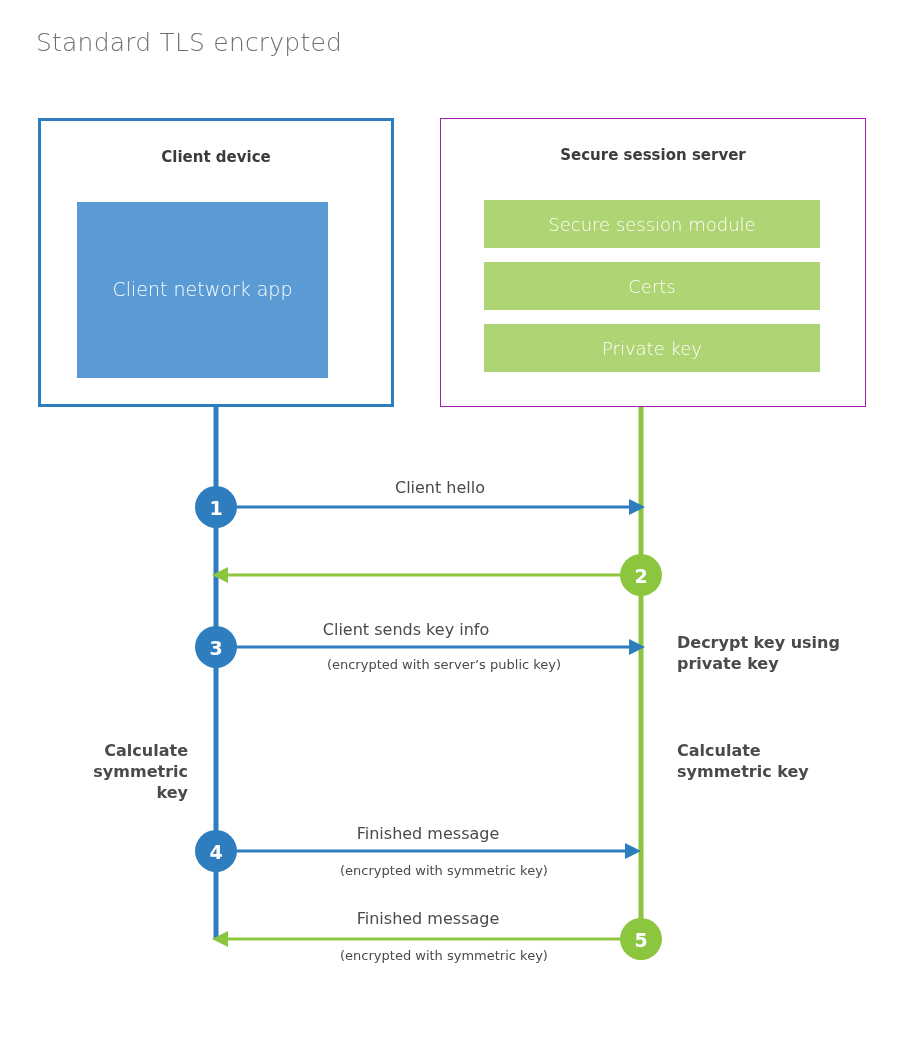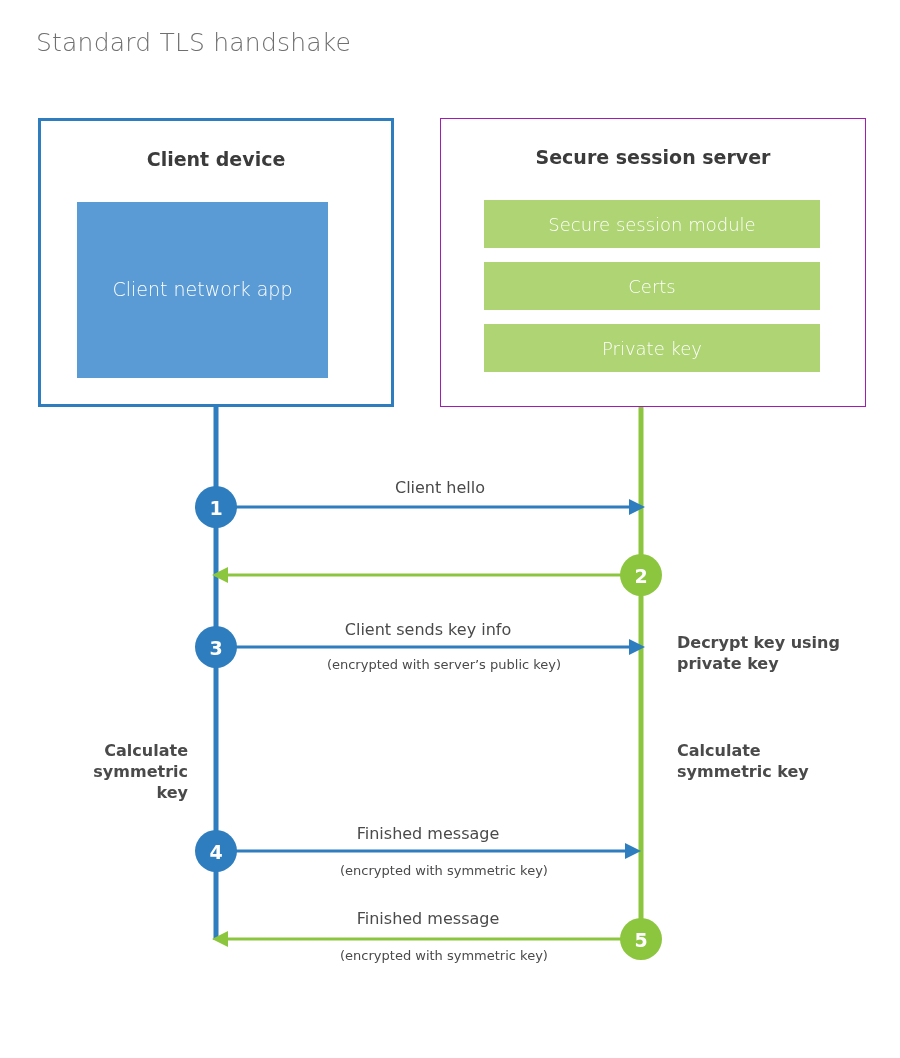--- a/index.html
+++ b/index.html
@@ -51,21 +51,21 @@
     width: 426px;
     height: 289px;
     border: 1px solid #a21caf;
   }
   .endpoint-title {
     position: absolute;
     left: 0;
     right: 0;
     top: 27px;
     text-align: center;
-    font-size: 19px;
+    font-size: 15px;
     font-weight: bold;
     color: #3b3b3b;
   }
 
   
   .client-app-block {
     position: absolute;
     left: 36px;
     top: 81px;
     width: 251px;
@@ -158,21 +158,21 @@
     line-height: 1.32;
   }
   .side-note.left { text-align: right; }
   .side-note.right { text-align: left; }
 </style>
 </head>
 <body>
 
 <div id="stage">
 
-  <div class="page-title">Standard TLS handshake</div>
+  <div class="page-title">Standard TLS encrypted</div>
 
   <div class="endpoint-box client">
     <div class="endpoint-title">Client device</div>
     <div class="client-app-block">Client network app</div>
   </div>
 
   <div class="endpoint-box server">
     <div class="endpoint-title">Secure session server</div>
     <div class="server-stack">
       <div class="server-bar">Secure session module</div>
@@ -229,21 +229,21 @@
     </g>
     <g>
       <circle class="node-green" cx="641" cy="939" r="21"></circle>
       <text class="node-num" x="641" y="940">5</text>
     </g>
   </svg>
 
   <div class="msg-label" style="left:428px; top:478px;margin-left:12px;">Client hello</div>
 
 
-  <div class="msg-label" style="left:428px; top:620px;">Client sends key info</div>
+  <div class="msg-label" style="left:406px; top:620px;">Client sends key info</div>
   <div class="msg-sublabel" style="left:428px; top:657px;">(encrypted with server’s public key)</div>
 
   <div class="msg-label" style="left:428px; top:824px;">Finished message</div>
   <div class="msg-sublabel" style="left:428px; top:863px;">(encrypted with symmetric key)</div>
 
   <div class="msg-label" style="left:428px; top:909px;">Finished message</div>
   <div class="msg-sublabel" style="left:428px; top:948px;">(encrypted with symmetric key)</div>
 
   <div class="side-note right" style="left:677px; top:632px;">
     <div>Decrypt key using</div>

